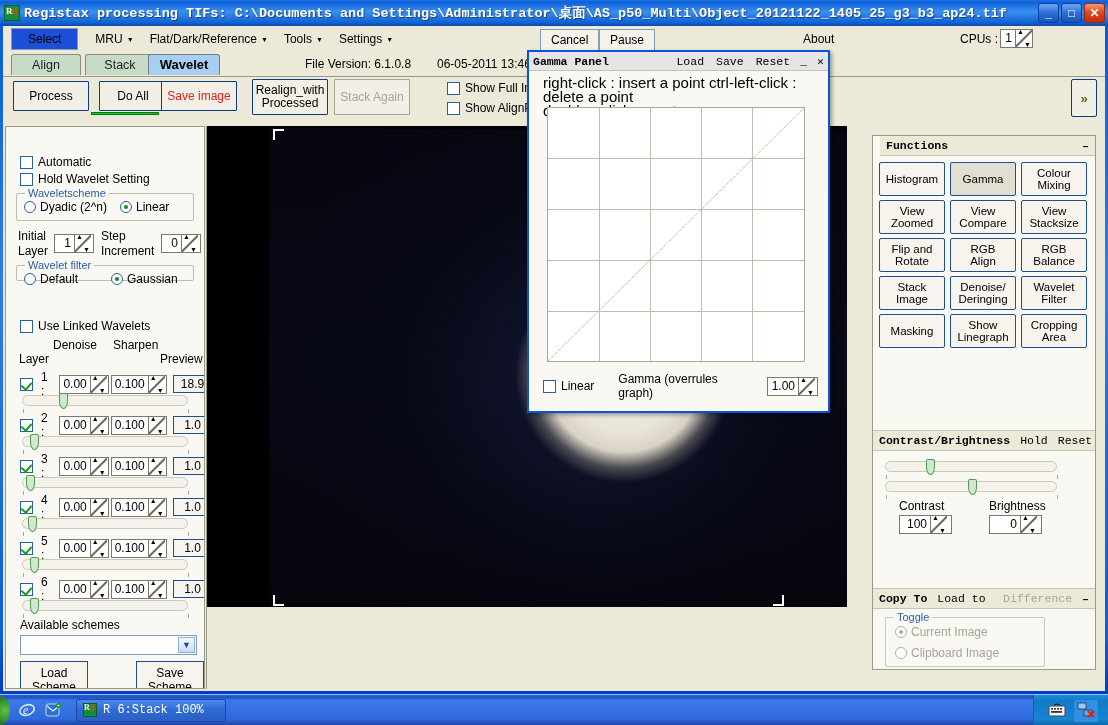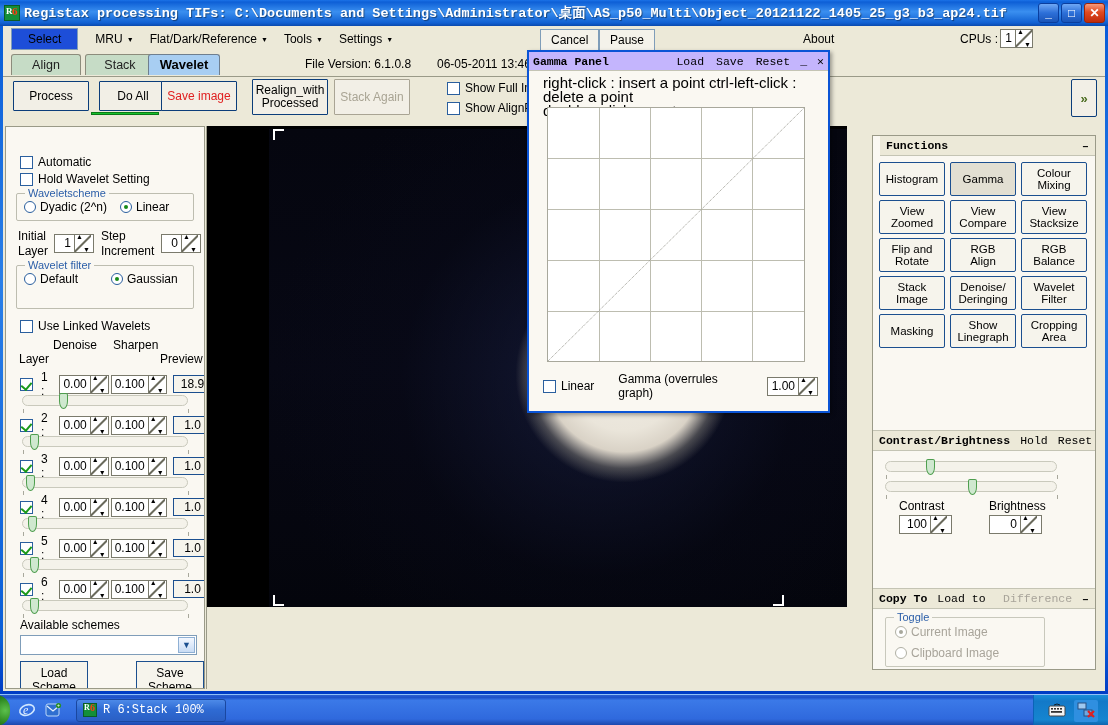--- a/index.html
+++ b/index.html
@@ -223,21 +223,21 @@
   }
   .corner i { position:absolute; background:#ffffff; }
 
   
   #gamma-panel {
     position: absolute; left: 527px; top: 150px; width: 303px; height: 363px;
     background: #faf8f2; border: 2px solid #0a54d6;
     box-shadow: 2px 2px 4px rgba(0,0,0,0.35);
   }
   #gp-title {
-    height: 19px; background: #c4b5fd; border-bottom: 1px solid #c4c4b4;
+    height: 19px; background: #e5e5e5; border-bottom: 1px solid #c4c4b4;
     display:flex; align-items:center; padding: 0 4px;
     font-family:"Liberation Mono", monospace; font-size: 11.5px;
   }
   #gp-title .ttl { font-weight:bold; flex: 1 1 auto; }
   #gp-title .lnk { margin-left: 12px; cursor:pointer; }
   #gp-title .wbtn { margin-left: 10px; font-weight:bold; cursor:pointer; }
   #gp-hint {
     position:absolute; left: 14px; top: 24px; font-size: 15px; color:#000; line-height: 14px;
   }
   #gp-graph {
@@ -423,21 +423,21 @@
         <span class="val" style="min-width:19px;">1</span>
         <span class="arrows"></span>
       </span>
       <span class="lbl" style="position:absolute;left:95px;top:102px;">Step</span>
       <span class="lbl" style="position:absolute;left:95px;top:117px;">Increment</span>
       <span class="spin" style="position:absolute;left:155px;top:107px;width:40px;">
         <span class="val" style="min-width:19px;">0</span>
         <span class="arrows"></span>
       </span>
 
-      <div class="grp" style="left:10px;top:138px;width:178px;height:44px;">
+      <div class="grp" style="left:10px;top:138px;width:178px;height:16px;">
         <span class="grp-title">Wavelet filter</span>
         <span style="position:absolute;left:7px;top:6px;display:flex;align-items:center;">
           <span class="radio"></span>
           <span class="lbl">Default</span>
         </span>
         <span style="position:absolute;left:94px;top:6px;display:flex;align-items:center;">
           <span class="radio on"></span>
           <span class="lbl">Gaussian</span>
         </span>
       </div>

